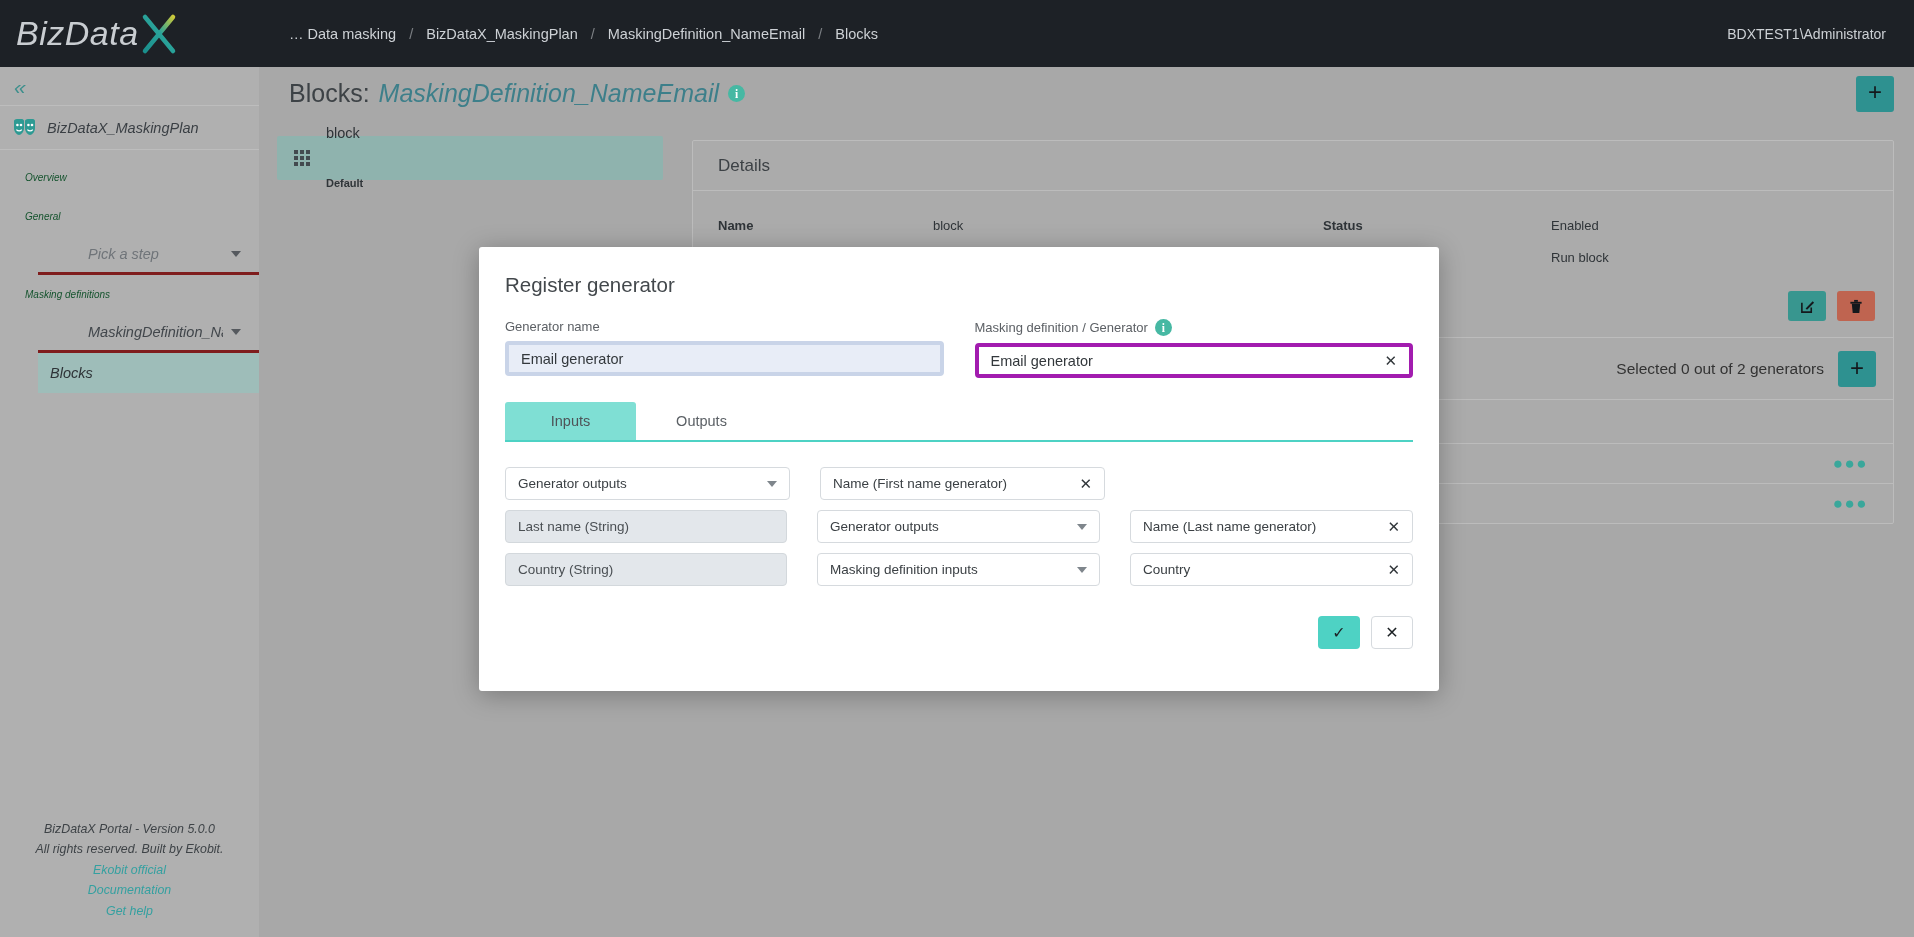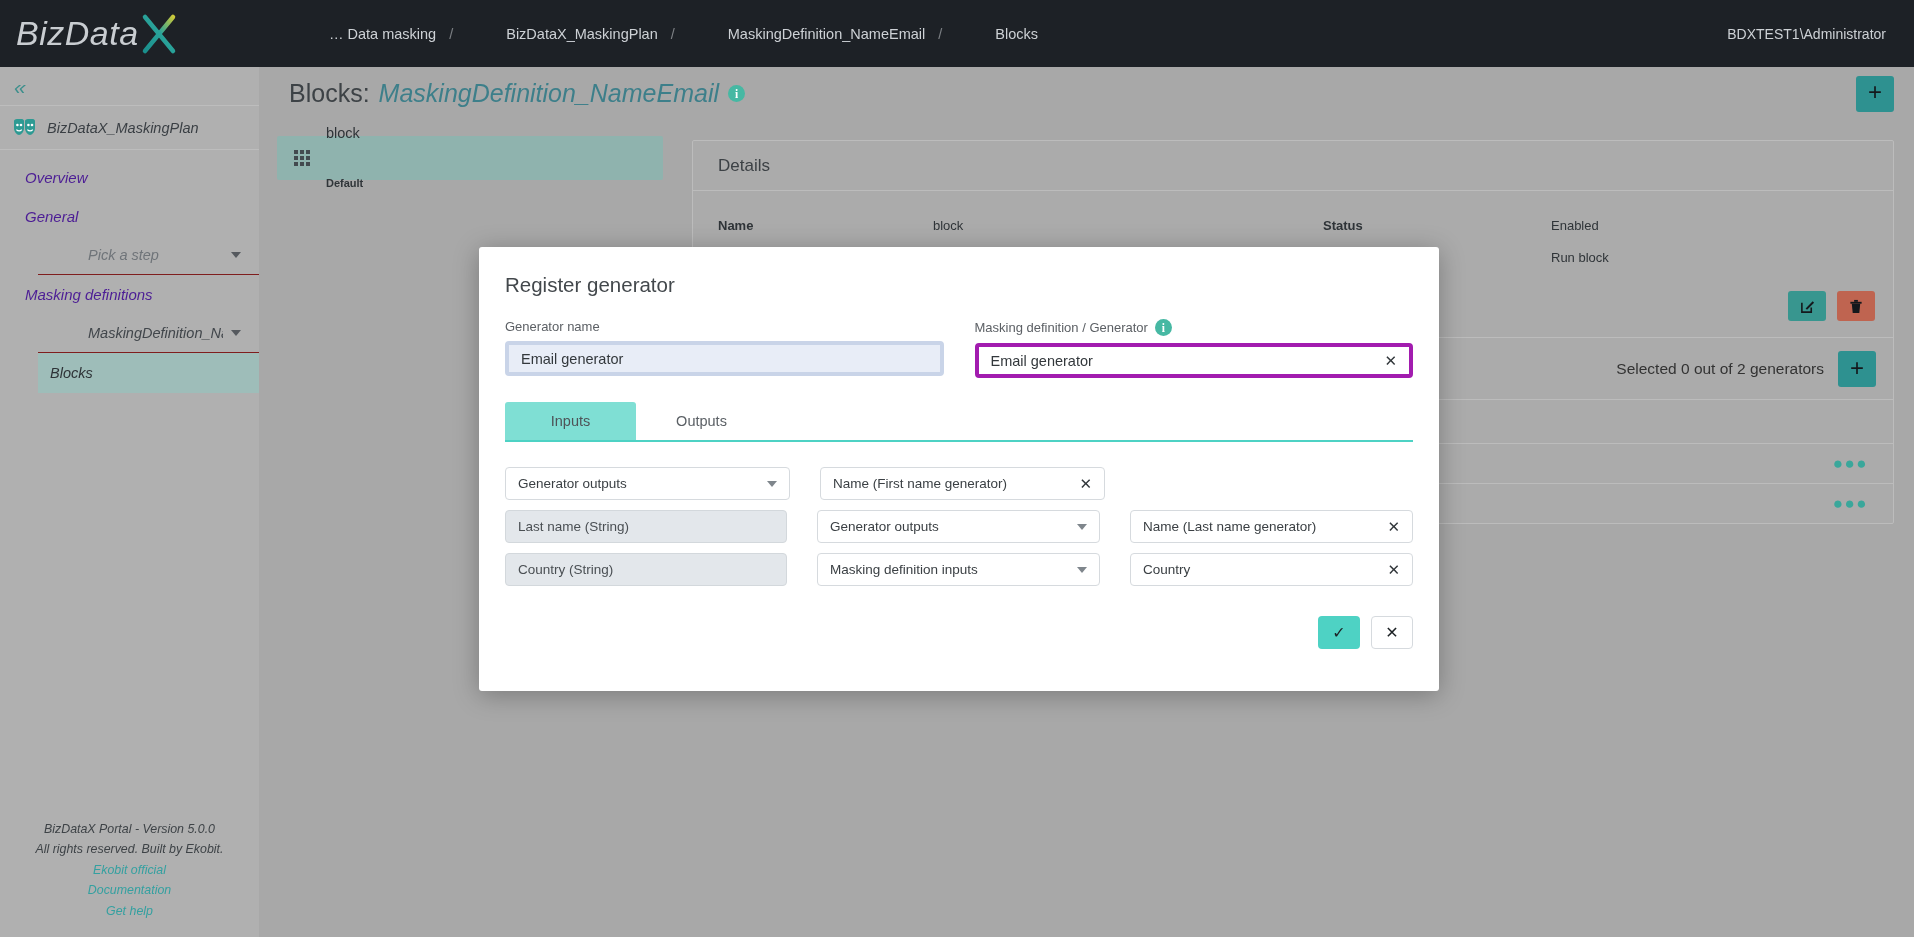--- a/index.html
+++ b/index.html
@@ -30,27 +30,27 @@
   .chev { color: #3c8f8c; font-size: 21px; line-height: 1; }
   .plan-row {
     height: 44px; display: flex; align-items: center; gap: 11px; padding-left: 13px;
     border-bottom: 1px solid #bdbdbd;
   }
   .mask-icon { width: 23px; height: 19px; position: relative; flex: none; }
   .plan-name { font-size: 14.5px; color: #3a3f44; }
   .nav { padding-top: 8px; }
   .nav-item {
     height: 39px; display: flex; align-items: center; padding-left: 25px;
-    font-size: 15px; color: #4c1d95; cursor: pointer;
+    font-size: 10px; color: #14532d; cursor: pointer;
   }
   .nav-sub {
     height: 39px; display: flex; align-items: center;
     padding-left: 50px; padding-right: 18px;
     font-size: 14.5px; color: #6f7479; cursor: pointer;
-    border-bottom: 1px solid #7f1d1d; margin-left: 38px;
+    border-bottom: 3px solid #7f1d1d; margin-left: 38px;
     justify-content: space-between;
   }
   .nav-sub.named { color: #41464b; }
   .nav-sub .lbl { overflow: hidden; white-space: nowrap; }
   .caret { width: 0; height: 0; border-left: 5px solid transparent;
            border-right: 5px solid transparent; border-top: 6px solid #55595e; flex: none; margin-left: 8px; }
   .nav-leaf {
     height: 40px; margin-left: 38px; display: flex; align-items: center;
     padding-left: 12px; font-size: 14.5px; color: #2e3337;
     background: #9ebdb9; cursor: pointer;
@@ -62,21 +62,21 @@
   .footer a { color: #34a0a0; text-decoration: none; display: block; }
 
   
   .topbar {
     position: absolute; left: 259px; top: 0; right: 0; height: 67px;
     background: #1d2126; display: flex; align-items: center;
     justify-content: space-between; padding: 0 28px 0 30px;
   }
   .crumbs { display: flex; align-items: center; font-size: 14.5px; color: #cdd1d5; gap: 13px; }
   .crumbs .sep { color: #7d8185; }
-  .crumbs .c { cursor: pointer; margin-left: 40px; }
+  .crumbs .c { cursor: pointer; }
   .user { font-size: 14px; color: #cdd1d5; }
 
   
   .page-head {
     position: absolute; left: 259px; top: 67px; right: 0; height: 53px;
     display: flex; align-items: center; padding: 0 20px 0 30px;
     justify-content: space-between;
   }
   .ptitle { font-size: 25px; color: #3d4246; font-weight: 400; display:flex; align-items:center; gap:9px;}
   .ptitle em { color: #3d7f8a; font-style: italic; }

